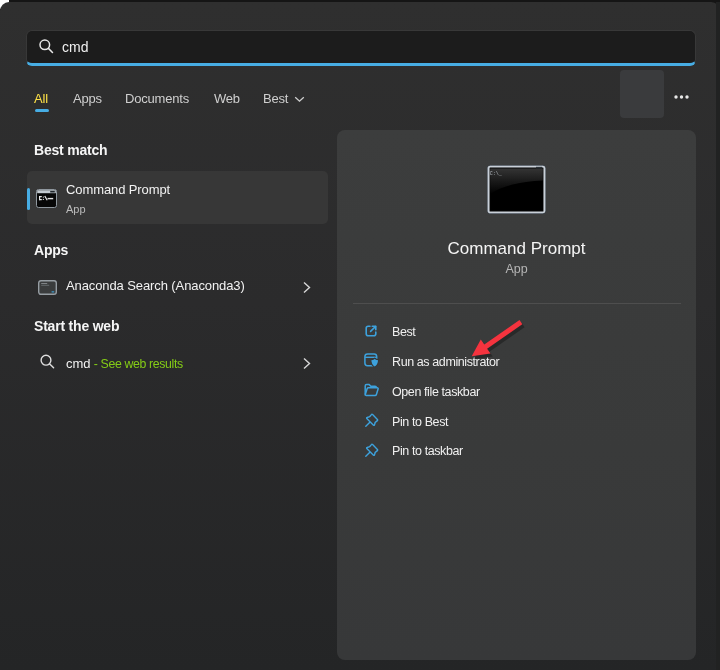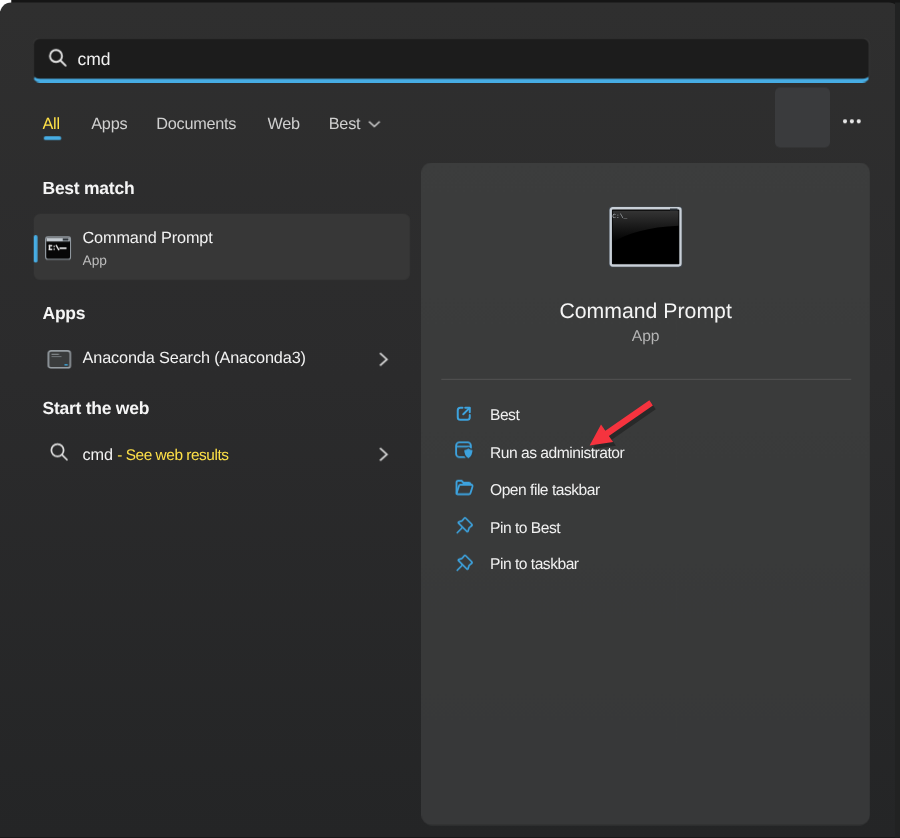--- a/index.html
+++ b/index.html
@@ -92,21 +92,21 @@
   <div class="abs rtitle" style="left:66px;top:278px">Anaconda Search (Anaconda3)</div>
   <svg class="abs" style="left:302px;top:281px" width="9" height="13" viewBox="0 0 9 13">
     <polyline points="2,1.5 7.5,6.5 2,11.5" fill="none" stroke="#d8d8d8" stroke-width="1.4"></polyline>
   </svg>
 
   <div class="abs hdr" style="left:34px;top:318px">Start the web</div>
   <svg class="abs" style="left:40px;top:354px" width="16" height="16" viewBox="0 0 16 16">
     <circle cx="6" cy="6.2" r="4.9" fill="none" stroke="#dedede" stroke-width="1.4"></circle>
     <line x1="9.7" y1="9.9" x2="13.6" y2="13.8" stroke="#dedede" stroke-width="1.4" stroke-linecap="round"></line>
   </svg>
-  <div class="abs rtitle" style="left:66px;top:356px">cmd <span style="color:#fde047;font-size:12.3px;letter-spacing:-0.35px">- See web results</span></div>
+  <div class="abs rtitle" style="left:66px;top:356px">cmd <span style="color:#84cc16;font-size:12.3px;letter-spacing:-0.35px">- See web results</span></div>
   <svg class="abs" style="left:302px;top:357px" width="9" height="13" viewBox="0 0 9 13">
     <polyline points="2,1.5 7.5,6.5 2,11.5" fill="none" stroke="#d8d8d8" stroke-width="1.4"></polyline>
   </svg>
 
   <div class="abs panel"></div>
 
   <svg class="abs" style="left:487px;top:165px" width="59" height="49" viewBox="0 0 59 49">
     <defs>
       <linearGradient id="g1" x1="0" y1="0" x2="0" y2="1">
       <stop offset="0" stop-color="#343434"></stop>

